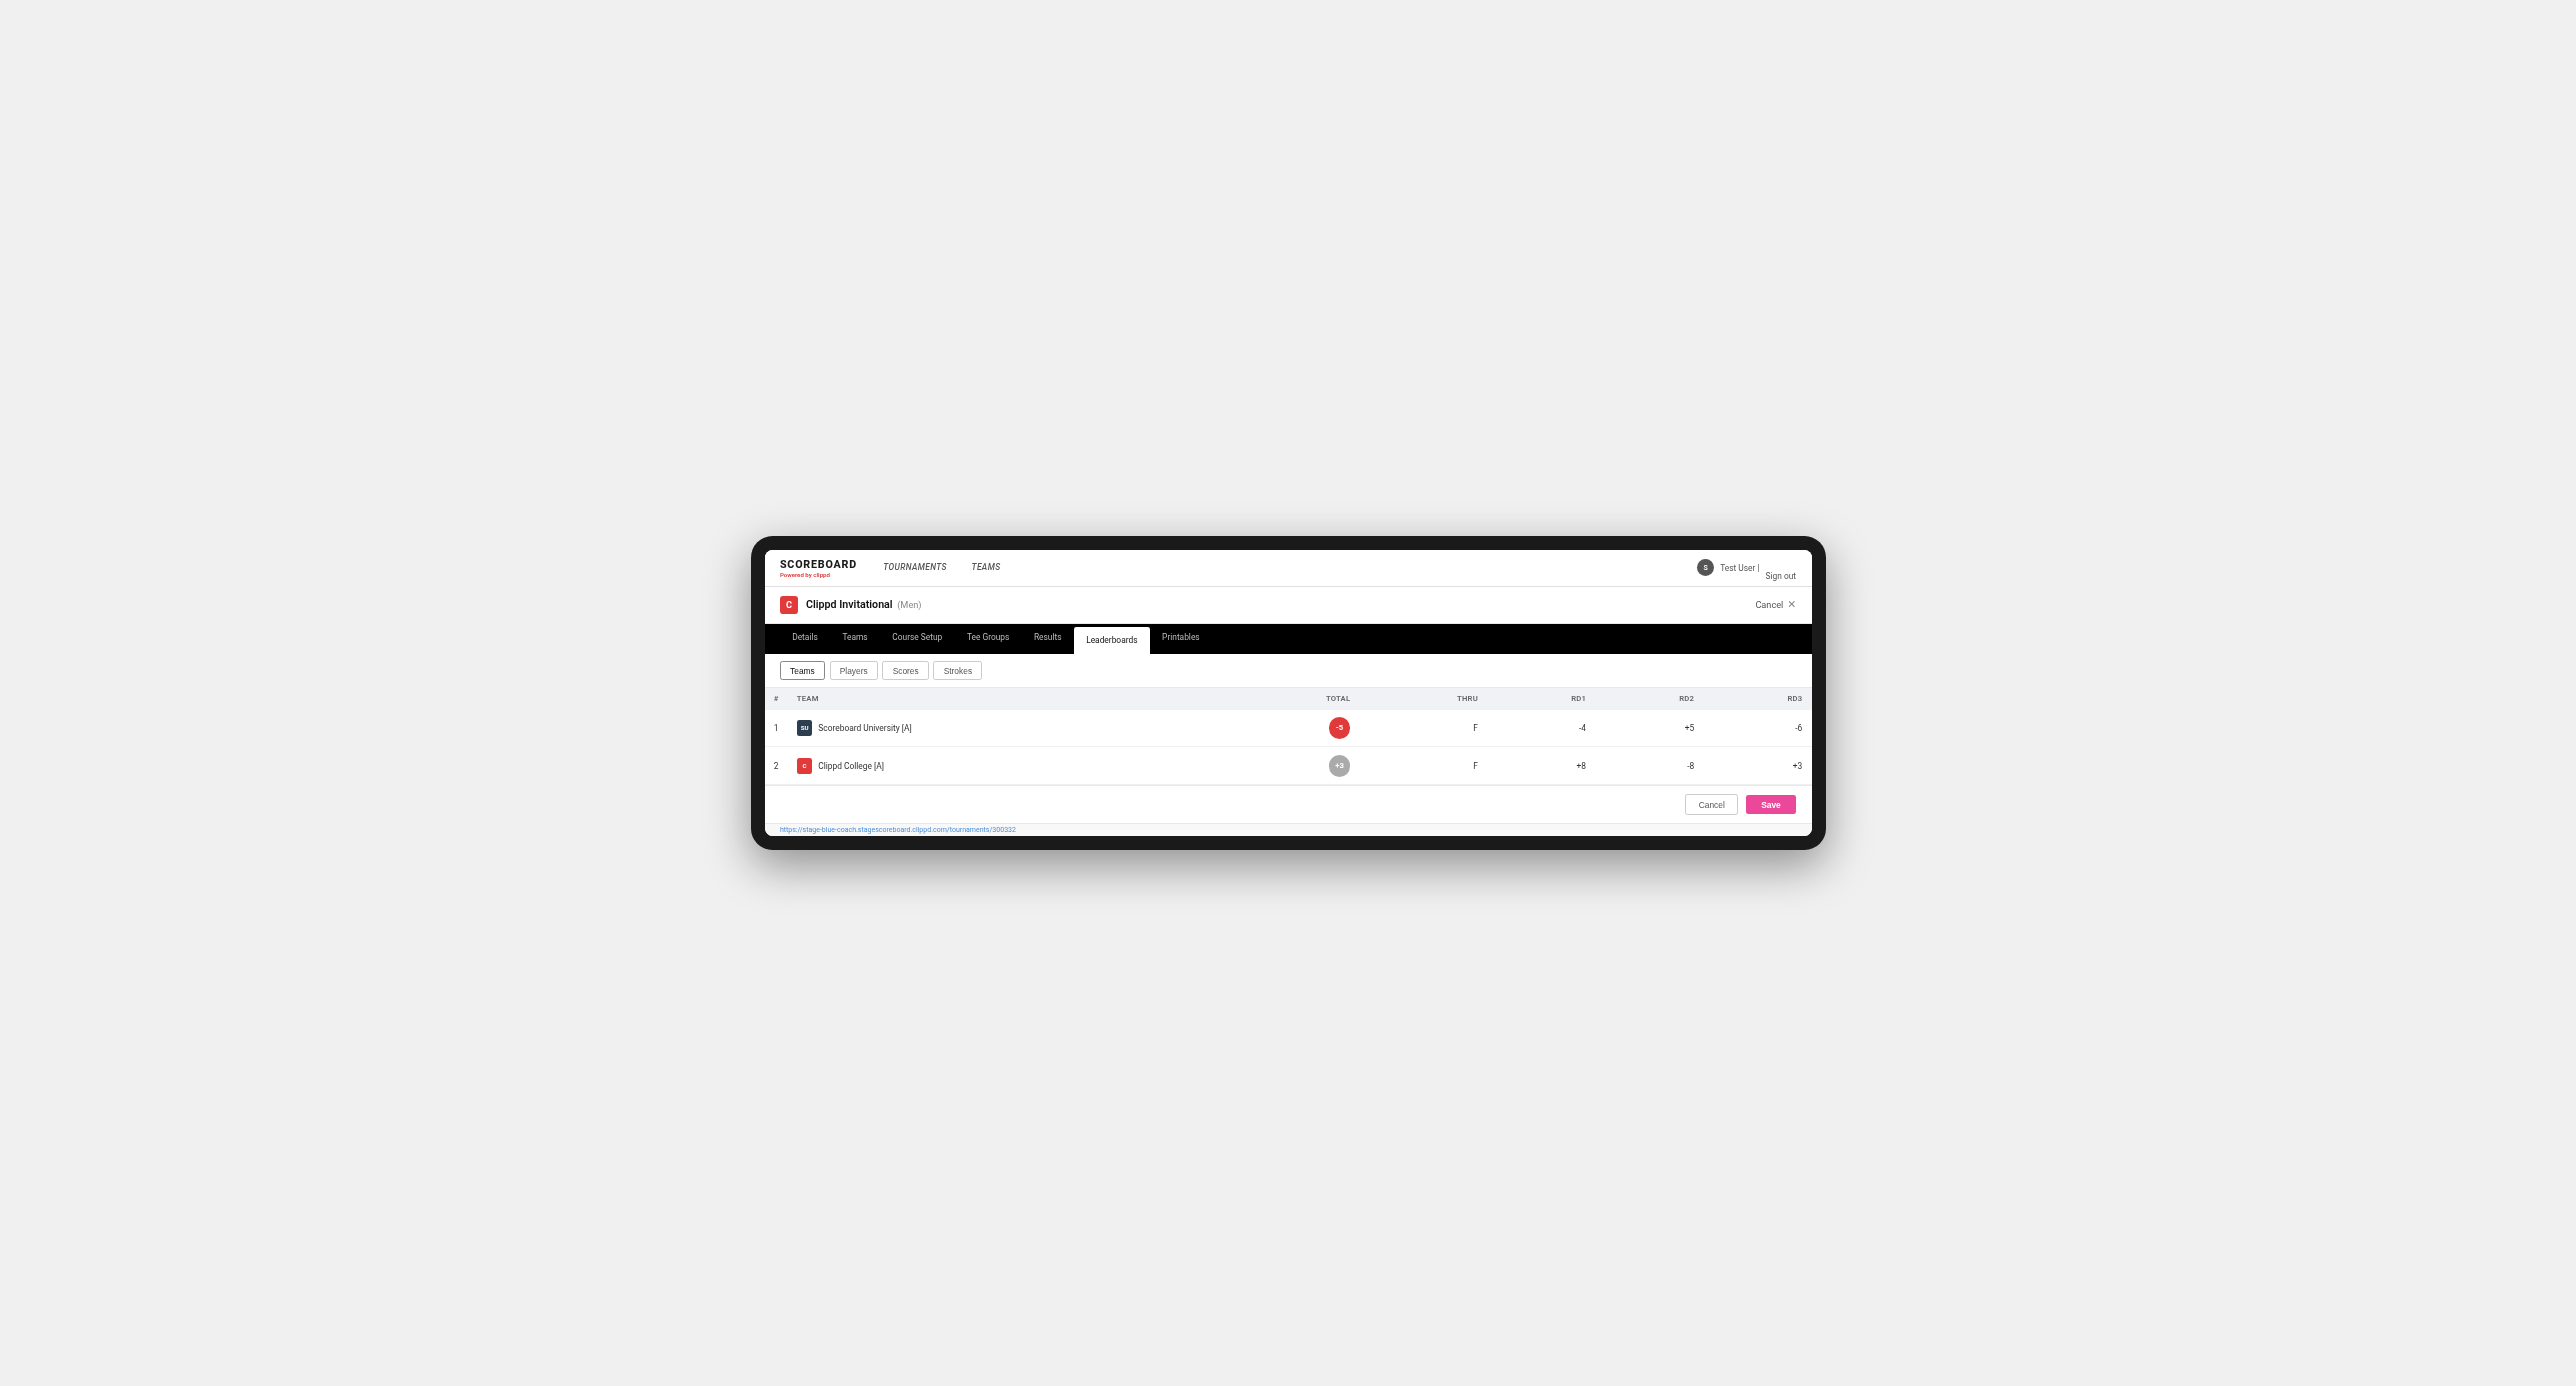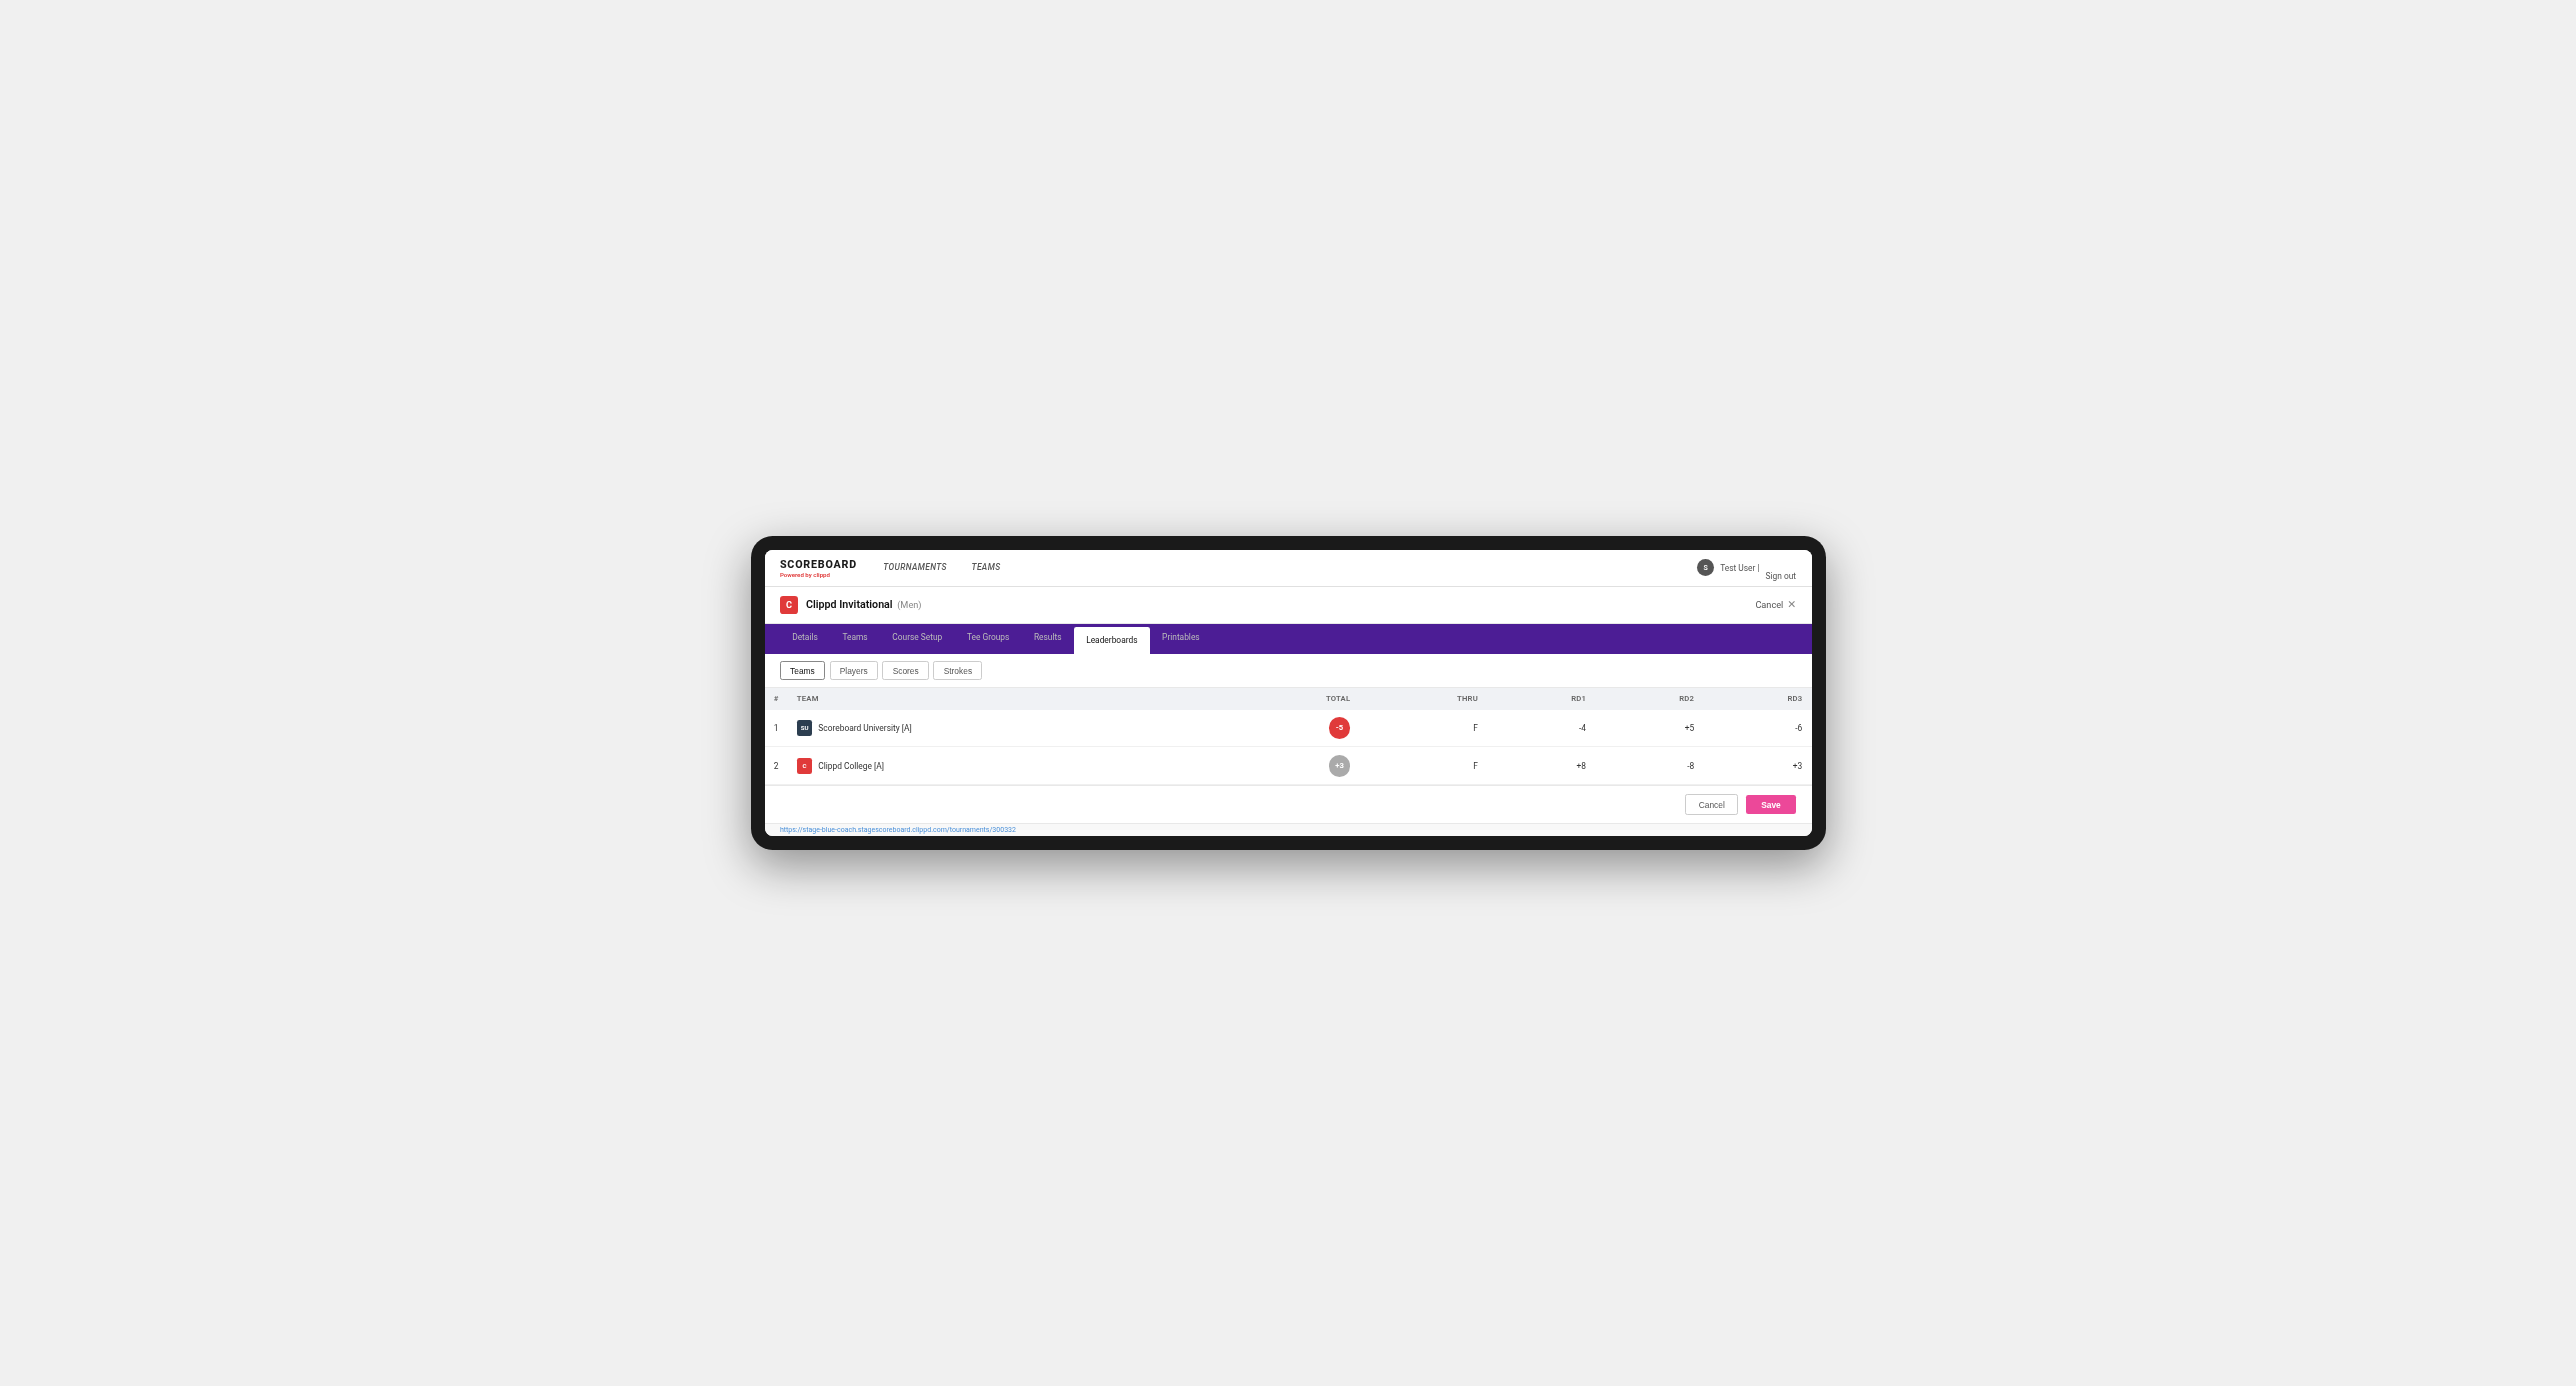--- a/index.html
+++ b/index.html
@@ -178,21 +178,21 @@
       cursor: pointer;
     }
 
     .cancel-x {
       font-size: 10.7px;
       color: #888;
     }
 
     
     .sub-nav {
-      background: #4c1d95;
+      background: #000000;
       display: flex;
       padding: 0 15.4px;
     }
 
     .sub-nav-tab {
       padding: 7.7px 12.3px;
       font-size: 8.4px;
       color: #bbb;
       cursor: pointer;
       border-bottom: 1.5px solid transparent;

